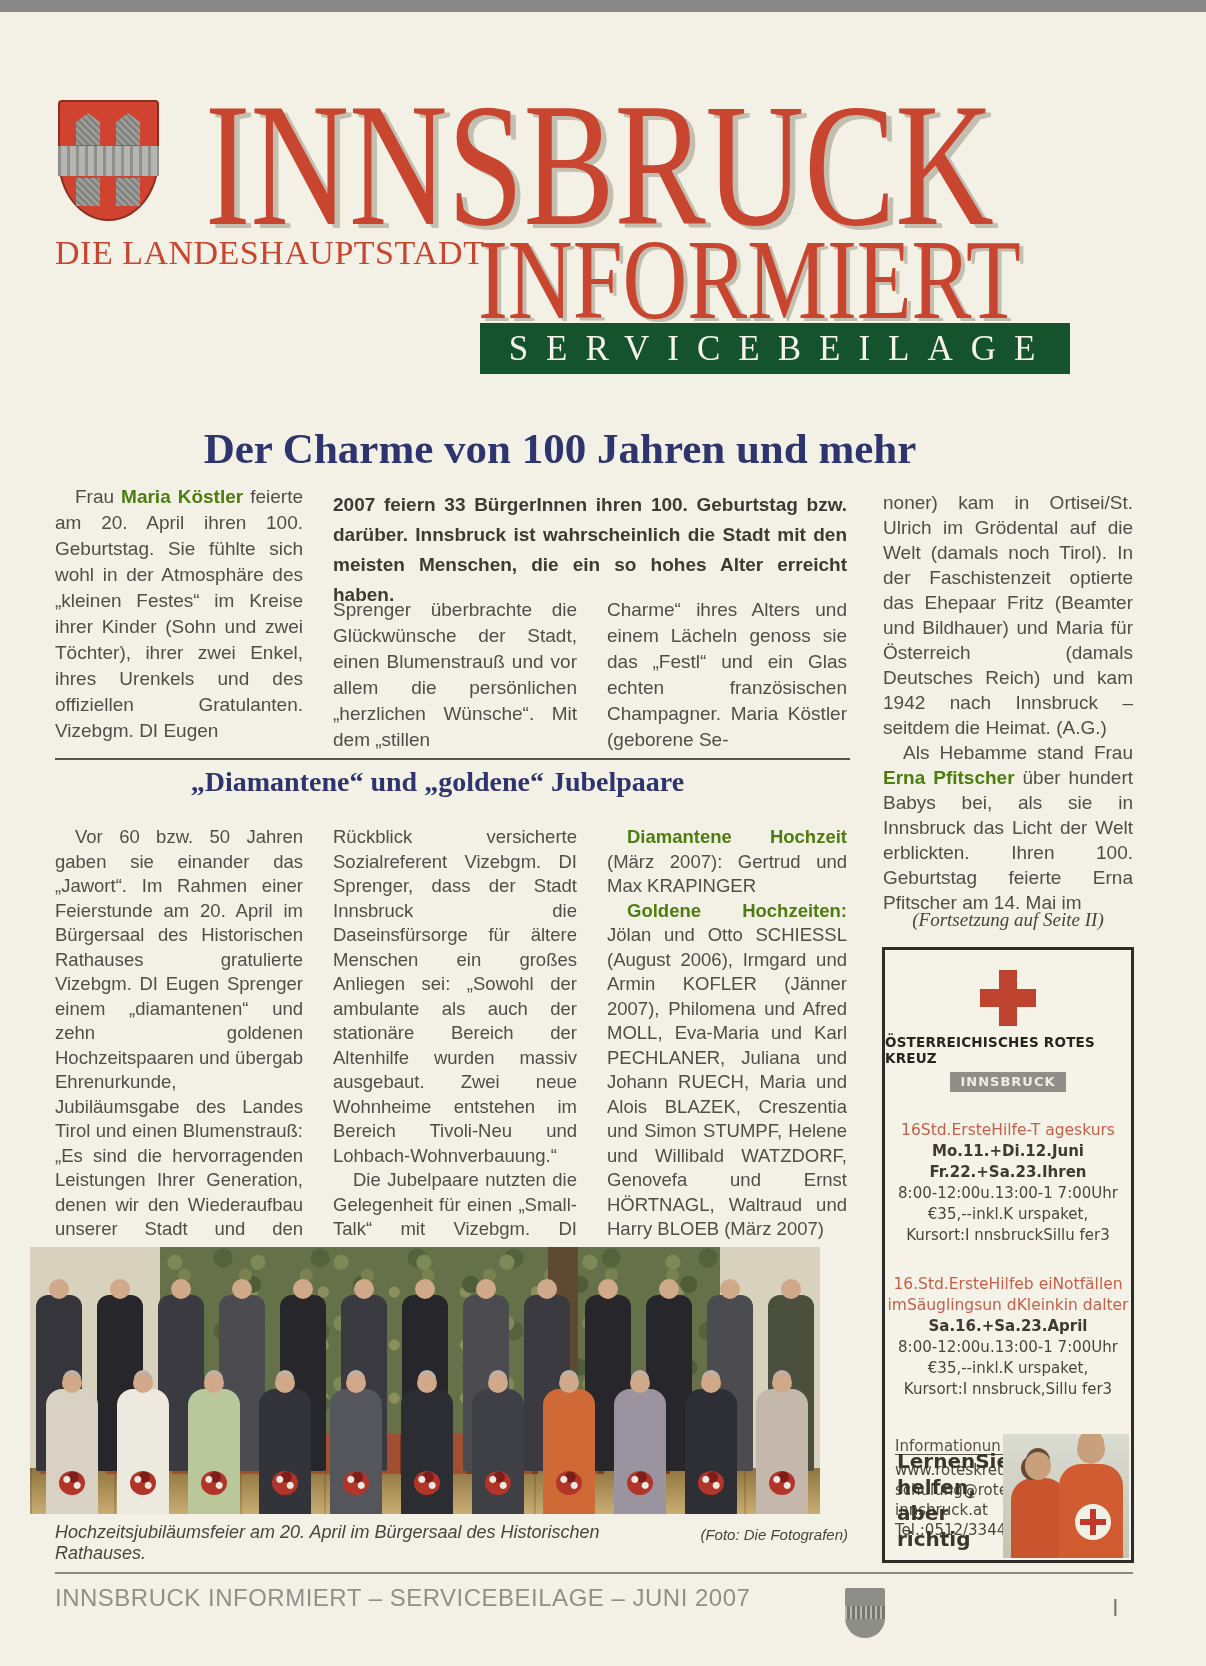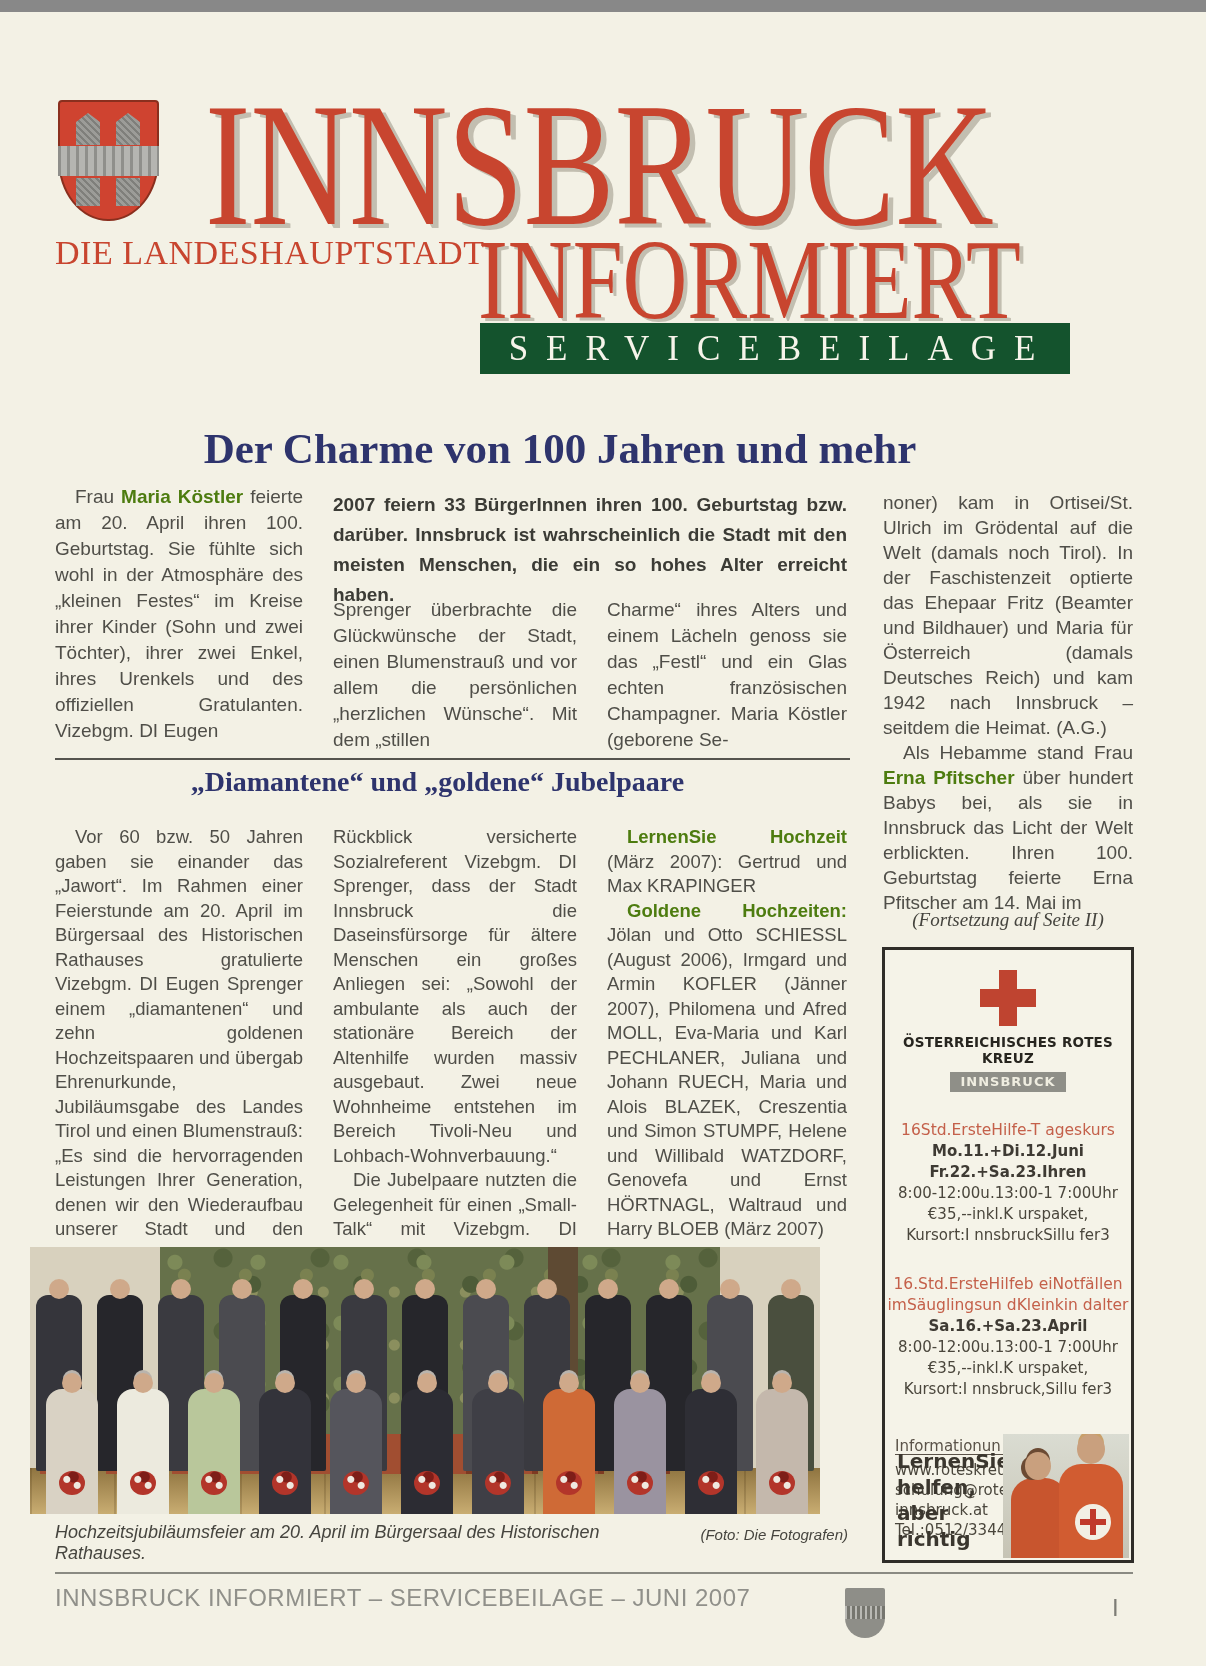--- a/index.html
+++ b/index.html
@@ -101,21 +101,21 @@
   .caption{left:55px;top:1510px;width:600px;font-style:italic;font-size:18px;color:#46453f;}
   .credit{left:630px;top:1514px;width:218px;text-align:right;font-style:italic;
           font-size:15px;color:#46453f;}
 
   
   .adbox{left:882px;top:935px;width:246px;height:610px;border:3px solid #2f2d28;
          background:#f5f3e8;font-family:"DejaVu Sans",sans-serif;color:#4a463c;}
   .adcross{position:relative;width:56px;height:56px;margin:20px auto 0;}
   .adcross:before{content:"";position:absolute;left:19px;top:0;width:18px;height:56px;background:#bf4430;}
   .adcross:after{content:"";position:absolute;left:0;top:19px;width:56px;height:18px;background:#bf4430;}
-  .adorg{margin-top:8px;text-align:center;font-weight:bold;font-size:13.5px;color:#27251f;letter-spacing:.2px;}
+  .adorg{margin-top:8px;font-weight:bold;font-size:13.5px;color:#27251f;letter-spacing:.2px;}
   .adbadge-wrap{text-align:center;margin-top:5px;}
   .adbadge{display:inline-block;background:#8f8f88;color:#efede0;font-weight:bold;
            font-size:13px;letter-spacing:1px;padding:2px 10px 3px;}
   .course{margin-top:28px;text-align:center;font-size:15px;line-height:21px;}
   .course .ctitle{color:#c4604a;text-underline-offset:3px;font-size:15.5px;}
   .course .cdate{font-weight:bold;color:#3e3a33;}
   .adinfo{margin:36px 0 0 10px;text-align:left;font-size:15px;line-height:20px;}
   .adinfo .ihead{color:#5a5248;text-decoration:underline;text-underline-offset:3px;margin-bottom:4px;}
   .slogan{position:absolute;left:12px;bottom:8px;font-weight:bold;font-size:20px;
           line-height:26px;color:#3a362e;}
@@ -187,21 +187,21 @@
     <p class="ind">Vor 60 bzw. 50 Jahren gaben sie einander das „Jawort“. Im Rahmen einer Feierstunde am 20. April im Bürgersaal des Historischen Rathauses gratulierte Vizebgm. DI Eugen Sprenger einem „diamantenen“ und zehn goldenen Hochzeitspaaren und übergab Ehrenurkunde, Jubiläumsgabe des Landes Tirol und einen Blumenstrauß: „Es sind die hervorragenden Leistungen Ihrer Generation, denen wir den Wiederaufbau unserer Stadt und den Wohlstand verdanken.“</p>
     <p class="ind">Nach dem historischen</p>
   </div>
 
   <div class="abs col a2 a2c2">
     <p>Rückblick versicherte Sozialreferent Vizebgm. DI Sprenger, dass der Stadt Innsbruck die Daseinsfürsorge für ältere Menschen ein großes Anliegen sei: „Sowohl der ambulante als auch der stationäre Bereich der Altenhilfe wurden massiv ausgebaut. Zwei neue Wohnheime entstehen im Bereich Tivoli-Neu und Lohbach-Wohnverbauung.“</p>
     <p class="ind">Die Jubelpaare nutzten die Gelegenheit für einen „Small-Talk“ mit Vizebgm. DI Sprenger – musikalisch von Harfenmusik begleitet. (AG)</p>
   </div>
 
   <div class="abs col a2 a2c3">
-    <p class="ind"><b class="lead">LernenSie Hochzeit</b><span> (März 2007): Gertrud und Max KRAPINGER</span></p>
+    <p class="ind"><b class="lead">Diamantene Hochzeit</b><span> (März 2007): Gertrud und Max KRAPINGER</span></p>
     <p class="ind"><b class="lead">Goldene Hochzeiten:</b><span> Jölan und Otto SCHIESSL (August 2006), Irmgard und Armin KOFLER (Jänner 2007), Philomena und Afred MOLL, Eva-Maria und Karl PECHLANER, Juliana und Johann RUECH, Maria und Alois BLAZEK, Creszentia und Simon STUMPF, Helene und Willibald WATZDORF, Genovefa und Ernst HÖRTNAGL, Waltraud und Harry BLOEB (März 2007)</span></p>
   </div>
 
   <div class="abs photo">
     <div class="tapestry"></div>
     <div class="pillar"></div>
     <div class="floor"></div>
     <div class="chairs"></div>
     <div class="rowback">
       <i class="man"></i>

